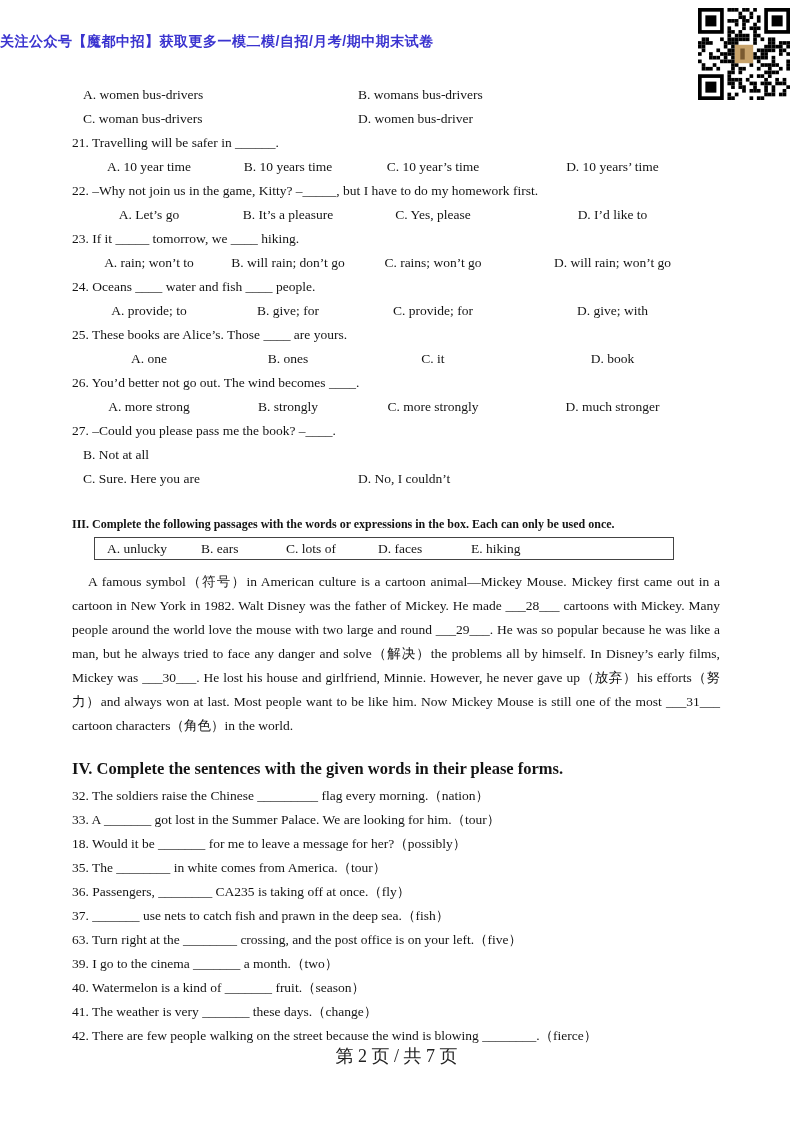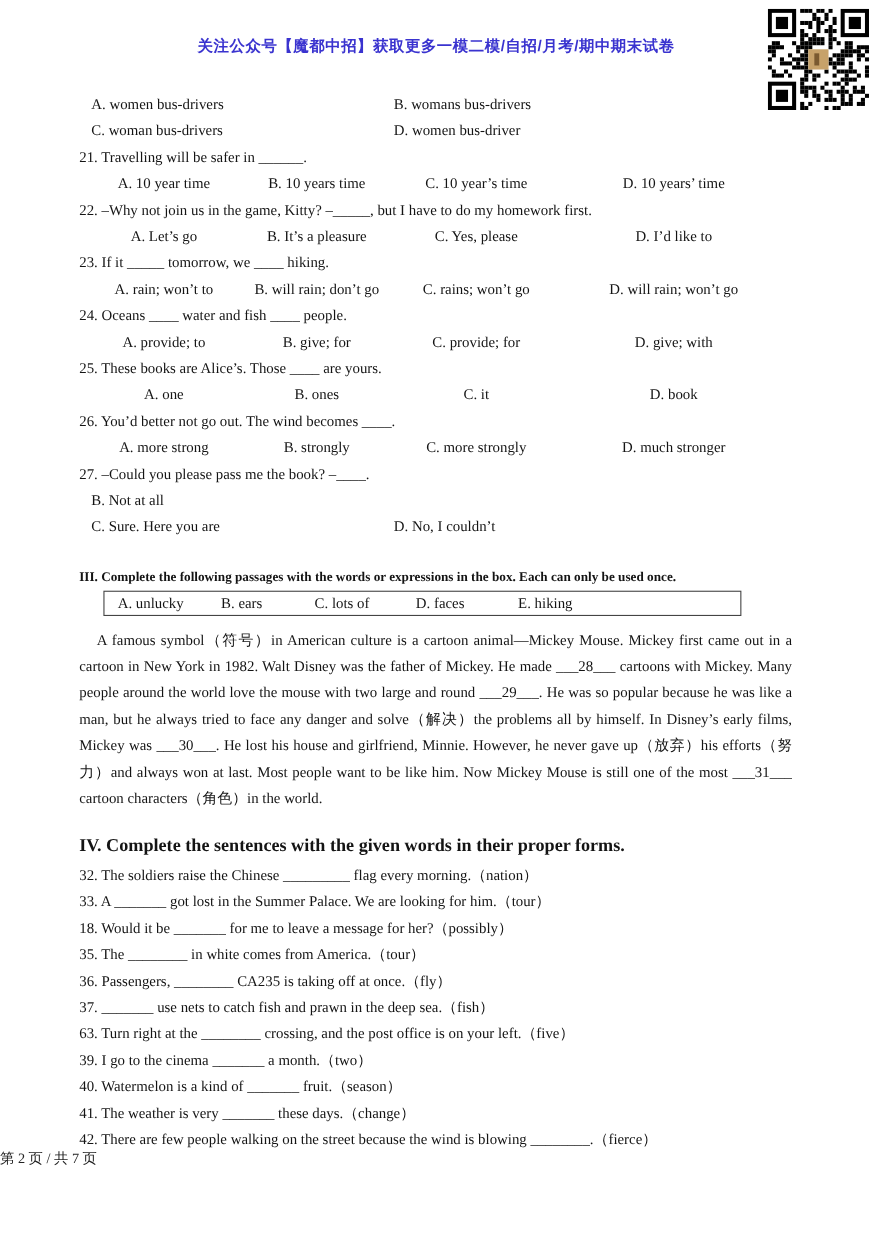--- a/index.html
+++ b/index.html
@@ -1,35 +1,35 @@
 <!DOCTYPE html>
 <html><head>
 <meta charset="utf-8">
 <style>
   html,body{margin:0;padding:0;background:#e8e8e8;}
   .page{position:relative;width:793px;height:1122px;margin:0 auto;background:#ffffff;
         font-family:"Liberation Serif",serif;font-size:13.5px;color:#141414;overflow:hidden;}
-  .header{position:absolute;top:33px;left:0;width:100%;text-align:center;
+  .header{position:absolute;top:33px;left:0;width:100%;text-align:left;
           font-family:"Liberation Sans",sans-serif;font-weight:bold;font-size:14px;letter-spacing:0.5px;}
   .qr{position:absolute;top:8px;right:3px;width:92px;height:92px;background:#fff;}
   .qr svg{display:block;}
   .content{position:absolute;top:83px;left:72px;width:648px;}
   .line{line-height:24px;white-space:nowrap;}
   .opts4{display:grid;grid-template-columns:132px 146px 144px auto;padding-left:11px;line-height:24px;text-align:center;}
   .opts2{display:grid;grid-template-columns:275px auto;padding-left:11px;line-height:24px;}
   .opts4 span,.opts2 span{white-space:nowrap;}
   .sec3-title{font-weight:bold;font-size:12px;line-height:24px;margin-top:21px;white-space:nowrap;}
   .word-box{display:flex;align-items:center;border:1px solid #444;width:580px;height:23px;
             margin-left:22px;margin-top:1px;padding-left:12px;box-sizing:border-box;}
   .word-box span{white-space:nowrap;}
   .wb0{width:94px}.wb1{width:85px}.wb2{width:92px}.wb3{width:93px}
   .passage{margin-top:10px;line-height:24px;text-align:justify;text-indent:16px;}
   .sec4-title{font-weight:bold;font-size:16.5px;line-height:30px;margin-top:16px;white-space:nowrap;}
   .sent{line-height:24px;white-space:nowrap;}
-  .footer{position:absolute;top:1044px;left:0;width:100%;text-align:left;font-size:13px;color:#222;}
+  .footer{position:absolute;top:1044px;left:0;width:100%;text-align:center;font-size:18px;color:#222;}
 </style>
 </head>
 <body>
 
 <div class="page">
 
   <div class="header" style="color: rgb(58, 51, 207);">关注公众号【魔都中招】获取更多一模二模/自招/月考/期中期末试卷</div>
 
   <div class="qr">
     <svg id="qrsvg" viewBox="0 0 92 92" width="92" height="92">
@@ -313,21 +313,21 @@
     <div class="word-box">
       <span class="wb0">A. unlucky</span>
       <span class="wb1">B. ears</span>
       <span class="wb2">C. lots of</span>
       <span class="wb3">D. faces</span>
       <span>E. hiking</span>
     </div>
 
     <div class="passage">A famous symbol（符号）in American culture is a cartoon animal—Mickey Mouse. Mickey first came out in a cartoon in New York in 1982. Walt Disney was the father of Mickey. He made ___28___ cartoons with Mickey. Many people around the world love the mouse with two large and round ___29___. He was so popular because he was like a man, but he always tried to face any danger and solve（解决）the problems all by himself. In Disney’s early films, Mickey was ___30___. He lost his house and girlfriend, Minnie. However, he never gave up（放弃）his efforts（努力）and always won at last. Most people want to be like him. Now Mickey Mouse is still one of the most ___31___ cartoon characters（角色）in the world.</div>
 
-    <div class="sec4-title">IV. Complete the sentences with the given words in their proper forms.</div>
+    <div class="sec4-title">IV. Complete the sentences with the given words in their please forms.</div>
 
     <div class="sent">32. The soldiers raise the Chinese _________ flag every morning.（nation）</div>
     <div class="sent">33. A _______ got lost in the Summer Palace. We are looking for him.（tour）</div>
     <div class="sent">18. Would it be _______ for me to leave a message for her?（possibly）</div>
     <div class="sent">35. The ________ in white comes from America.（tour）</div>
     <div class="sent">36. Passengers, ________ CA235 is taking off at once.（fly）</div>
     <div class="sent">37. _______ use nets to catch fish and prawn in the deep sea.（fish）</div>
     <div class="sent">63. Turn right at the ________ crossing, and the post office is on your left.（five）</div>
     <div class="sent">39. I go to the cinema _______ a month.（two）</div>
     <div class="sent">40. Watermelon is a kind of _______ fruit.（season）</div>

